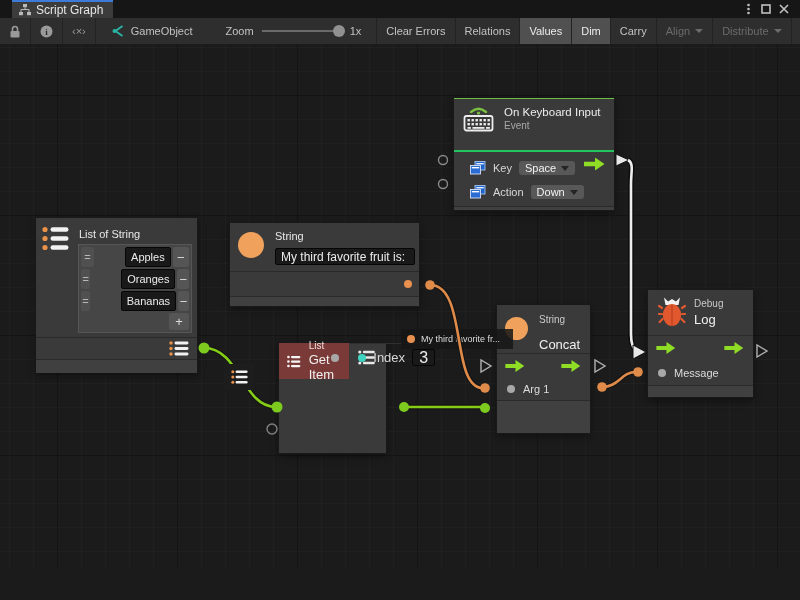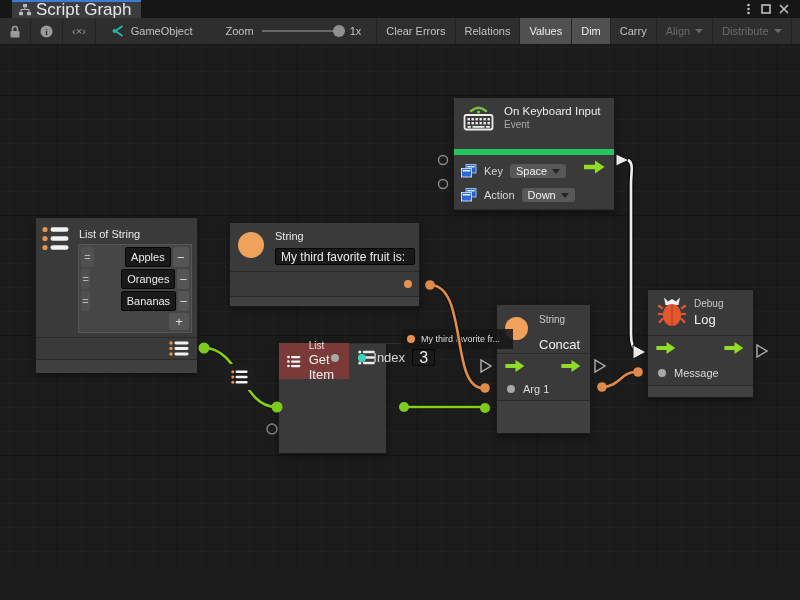--- a/index.html
+++ b/index.html
@@ -3,21 +3,21 @@
 <meta charset="utf-8">
 <style>
   html,body{margin:0;padding:0;background:#000;}
   #app{position:relative;width:800px;height:600px;overflow:hidden;
        font-family:"Liberation Sans",sans-serif;color:#d8d8d8;
        -webkit-font-smoothing:antialiased;background:#1b1b1b;}
   
   #tabbar{position:absolute;left:0;top:0;width:800px;height:18px;background:#161616;}
   #tab{position:absolute;left:12px;top:0;height:16px;background:#3c3c3c;border-top:2px solid #3d7bd8;
        display:flex;align-items:center;gap:5px;padding:0 10px 0 7px;}
-  #tab .tab-label{font-size:17px;color:#e6e6e6;}
+  #tab .tab-label{font-size:12px;color:#e6e6e6;}
   .winctl{position:absolute;top:2px;width:15px;height:14px;display:flex;align-items:center;justify-content:center;}
   
   #toolbar{position:absolute;left:0;top:18px;width:800px;height:26px;background:#2e2e2e;
            border-bottom:1px solid #121212;display:flex;align-items:stretch;font-size:11px;color:#c2c2c2;}
   .tbtn{display:flex;align-items:center;justify-content:center;padding:0 9px;border-right:1px solid #232323;white-space:nowrap;}
   .tbtn.on{background:#505050;color:#ececec;}
   .tbtn.off{color:#6b6b6b;}
   .tbtn .caret{width:0;height:0;border-left:4px solid transparent;border-right:4px solid transparent;
                border-top:4px solid #6b6b6b;margin-left:5px;}
   .tgap{border-right:1px solid #232323;}
@@ -44,21 +44,21 @@
          display:flex;align-items:center;padding:0 5px;}
   .dropdown{display:inline-flex;align-items:center;background:#585858;border-radius:3px;
             padding:1px 6px;color:#f2f2f2;font-size:11px;gap:5px;}
   .dropdown .dcaret{width:0;height:0;border-left:4px solid transparent;border-right:4px solid transparent;border-top:5px solid #242424;}
   
   #node-keyboard{left:454px;top:54px;width:160px;height:112px;display:flex;flex-direction:column;}
   #node-keyboard .strip{height:7px;background:#6cbe45;}
   #node-keyboard .hdr{display:flex;align-items:center;gap:9px;padding:5px 10px 6px 8px;}
   #node-keyboard .ttl{font-size:11.5px;color:#ececec;}
   #node-keyboard .sub{font-size:10px;color:#a8a8a8;margin-top:2px;}
-  #node-keyboard .body{border-top:6px solid #22c55e;padding:4px 8px 2px 7px;position:relative;flex:1;margin-top:12px;}
+  #node-keyboard .body{border-top:2px solid #22c55e;padding:4px 8px 2px 16px;position:relative;flex:1;margin-top:12px;}
   .kbrow{display:flex;align-items:center;gap:7px;height:24px;}
   #node-keyboard .footer{height:12px;}
   
   #node-list{left:36px;top:174px;width:161px;height:154px;}
   #node-list .hdr-zone{position:relative;height:119px;}
   #node-list .listbox{position:absolute;left:42px;top:26px;width:108px;background:#464646;
                       border:1px solid #565656;padding:2px;}
   .lrow{display:flex;gap:2px;margin-bottom:2px;}
   .handle{width:16px;height:20px;background:#505050;border-radius:2px;color:#b8b8b8;
           display:flex;align-items:center;justify-content:center;font-size:11px;}

